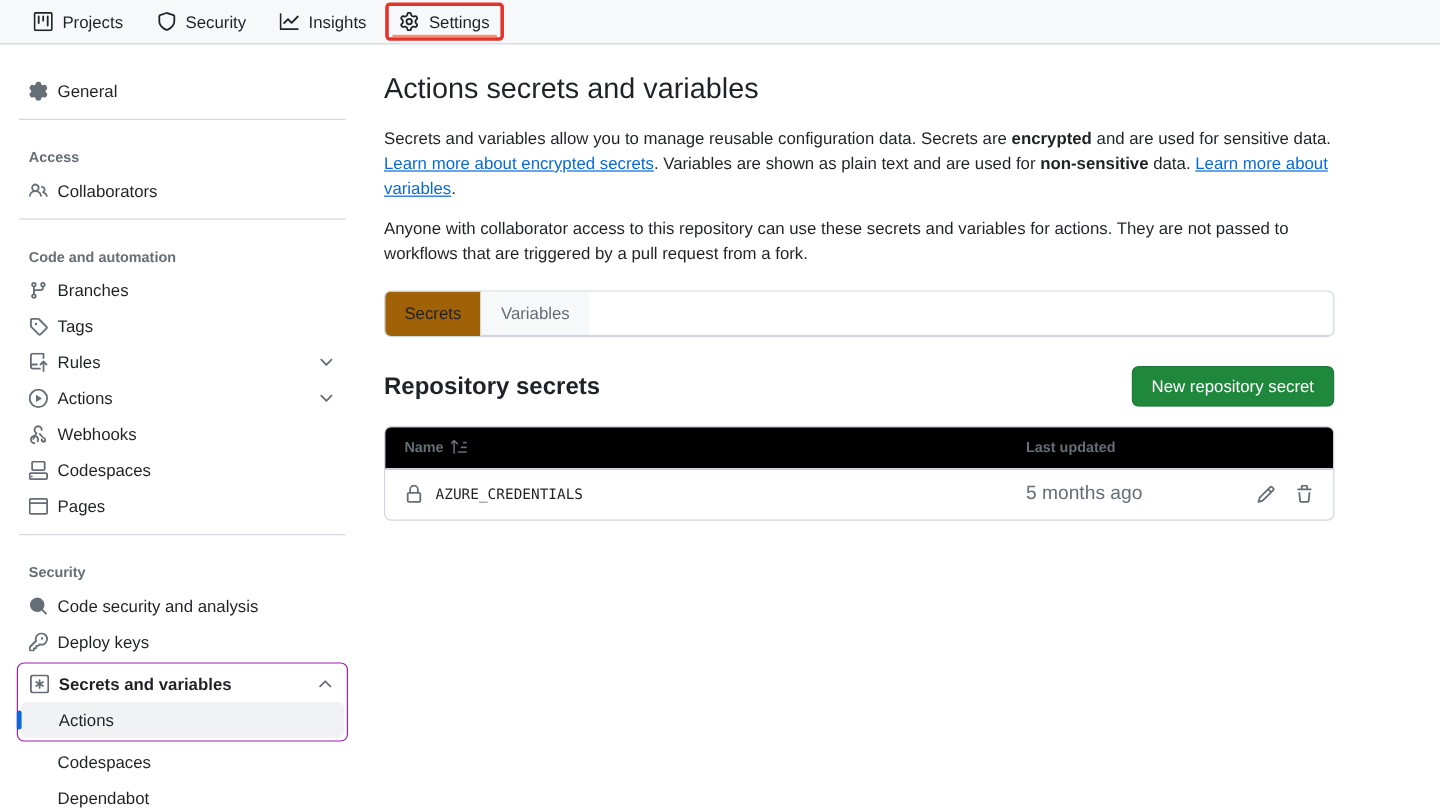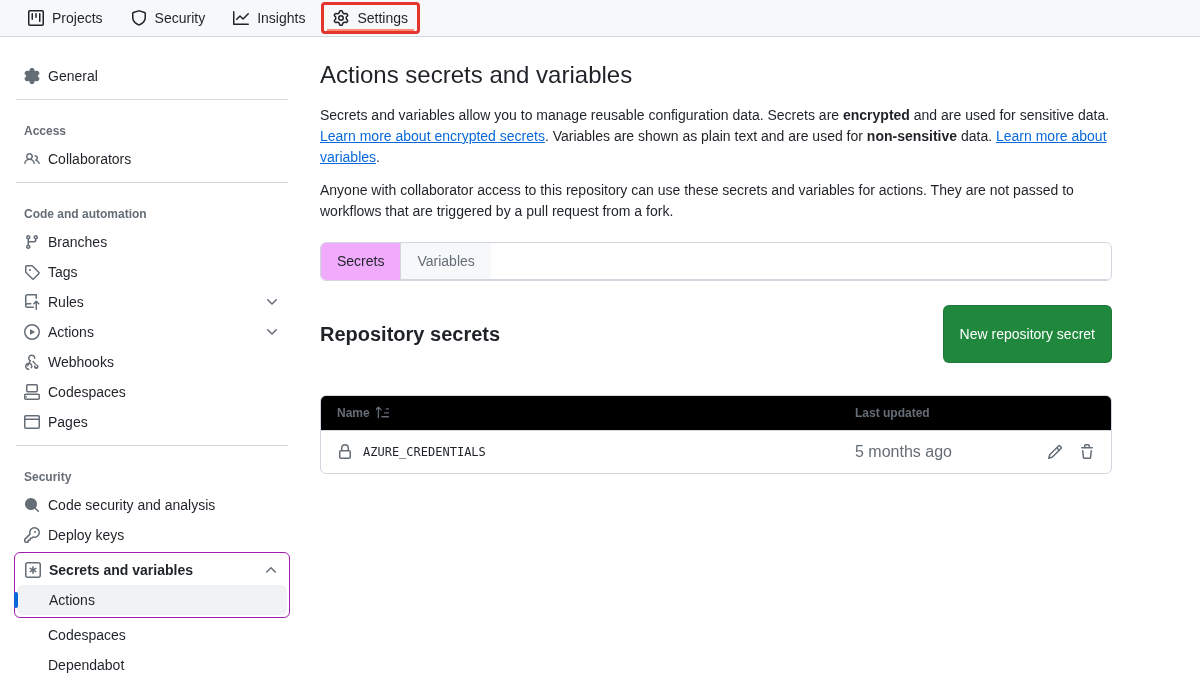--- a/index.html
+++ b/index.html
@@ -132,42 +132,42 @@
       overflow: hidden;
     }
     .tab {
       padding: 10px 16px;
       font-size: 14px;
       color: #656d76;
       cursor: pointer;
       background: #f6f8fa;
     }
     .tab.active {
-      background: #f0abfc;
+      background: #a16207;
       color: #1f2328;
       border-right: 1px solid #d0d7de;
     }
     .tab:not(.active) { border-bottom: 1px solid #d0d7de;}
     .tabbox-fill { flex: 1; border-bottom: 1px solid #d0d7de; background: #f6f8fa00;}
     .section-header {
       display: flex;
       align-items: center;
       justify-content: space-between;
       margin-top: 24px;
-      margin-bottom: 32px;
+      margin-bottom: 16px;
     }
     .section-header h2 {
       font-size: 20px;
       font-weight: 600;
     }
     .btn-primary {
       background: #1f883d;
       color: #ffffff;
       border: 1px solid rgba(31,35,40,0.15);
-      padding: 20px 16px;
+      padding: 8px 16px;
       border-radius: 6px;
       font-size: 14px;
       font-weight: 500;
       cursor: pointer;
     }
     .table {
       border: 1px solid #d0d7de;
       border-radius: 6px;
       overflow: hidden;
     }

